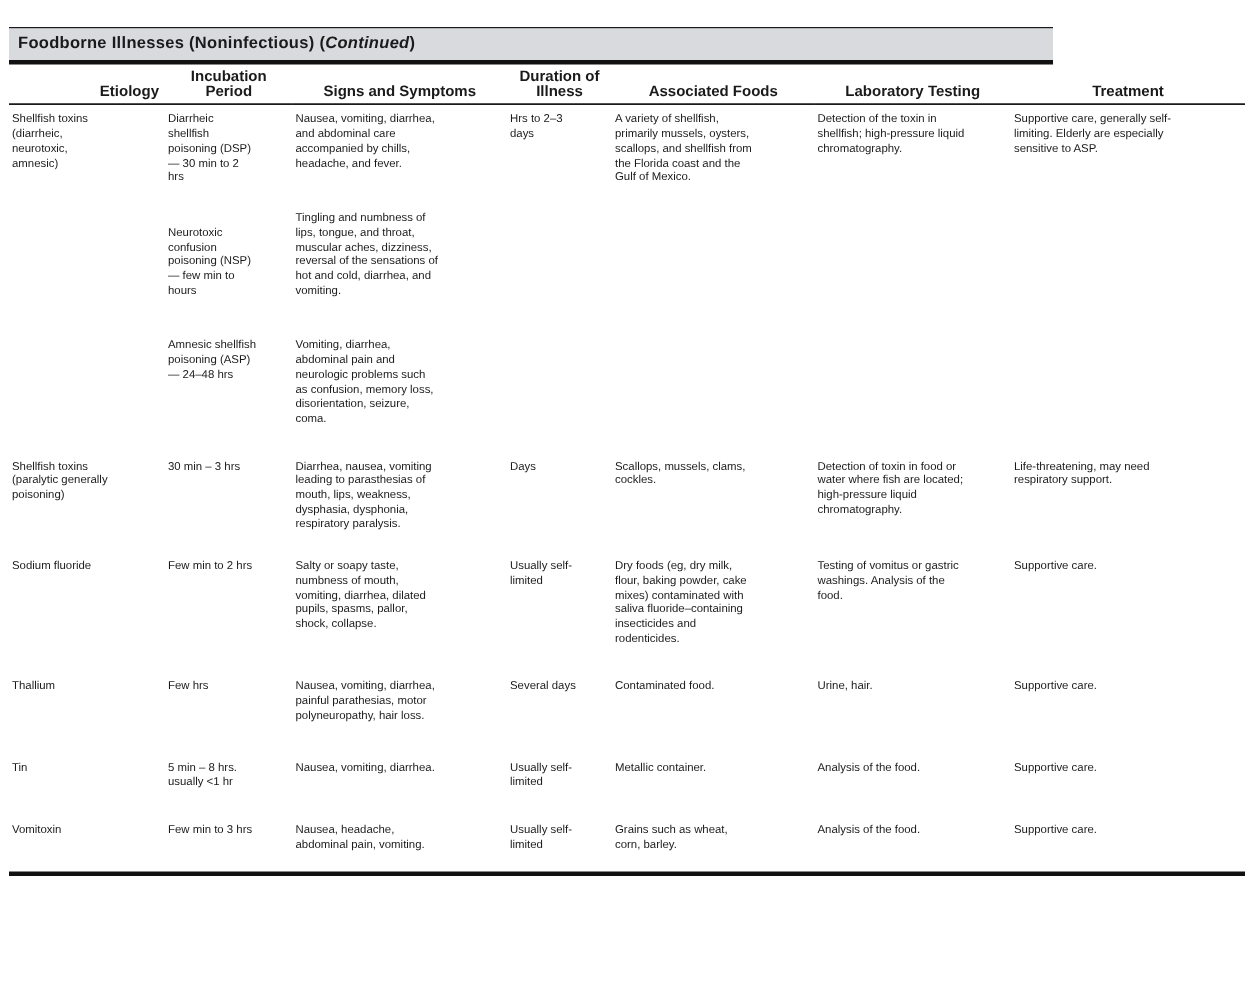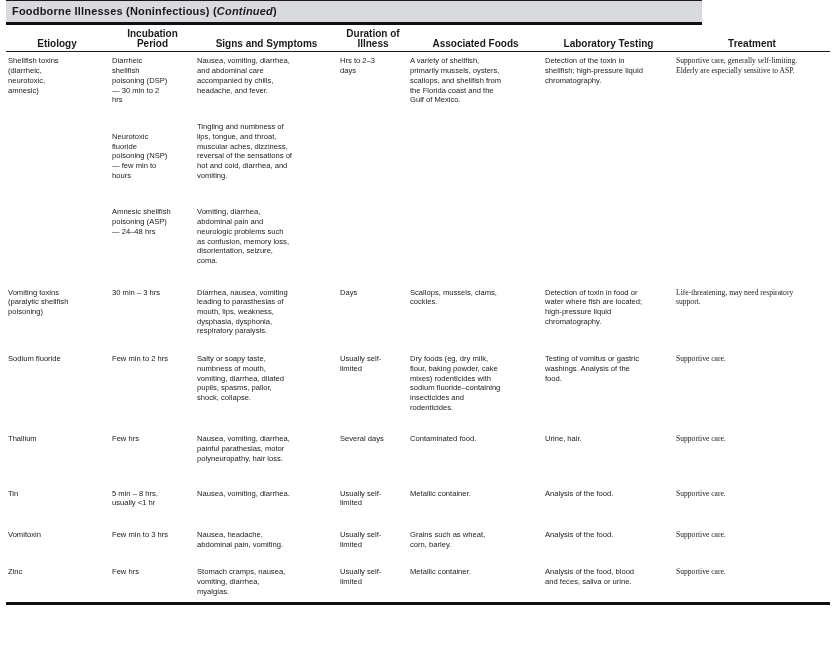--- a/index.html
+++ b/index.html
@@ -3,21 +3,21 @@
 <meta charset="utf-8">
 <style>
   html,body{margin:0;padding:0;background:#fff;}
   .sheet{
     position:relative;
     width:708px;height:663px;
     background:#fff;
     font-family:"Liberation Sans","DejaVu Sans",sans-serif;
     color:#1a1a1a;
     box-sizing:border-box;
-    padding:0 6px 0 6px;
+    padding:18px 6px 0 6px;
   }
   .top-rule{border-top:1px solid #1a1a1a;}
   .title-band{
     background:#d8dade;
     padding:4px 6px 5px 6px;
     font-size:11px;
     font-weight:bold;
     letter-spacing:.2px;
   }
   .title-band .it{font-style:italic;}
@@ -32,33 +32,33 @@
   col.c1{width:104px;} col.c2{width:85px;} col.c3{width:143px;}
   col.c4{width:70px;}  col.c5{width:135px;} col.c6{width:131px;} col.c7{width:156px;}
   th{
     font-weight:bold;
     vertical-align:bottom;
     text-align:center;
     padding:4px 4px 3px 4px;
     border-bottom:1px solid #1a1a1a;
     font-size:10px;
   }
-  th.left{text-align:center;padding-left:2px;margin-top:21px;}
+  th.left{text-align:right;padding-left:2px;margin-top:21px;}
   td{
     vertical-align:top;
     padding-top:4px;
     padding-left:2px;
   }
   td.etiology{padding-right:32px;}
   td.incubation{padding-right:24px;}
   td.signs{padding-right:45px;}
   td.duration{padding-right:22px;}
   td.foods{padding-right:40px;}
   td.lab{padding-right:28px;}
-  td.treatment{padding-right:30px;font-family:Liberation Serif, serif;}
+  td.treatment{padding-right:30px;}
   tr.r0 td{padding-bottom:18px;}
   tr.r1 td{padding-bottom:14px;}
   tr.r2 td{padding-bottom:18px;}
   tr.r3 td{padding-bottom:21px;}
   tr.r4 td{padding-bottom:18px;}
   tr.r5 td{padding-bottom:14px;margin-left:16px;}
   tr.r6 td{padding-bottom:6px;}
   .blk{margin:0;}
   .blk + .blk{margin-top:27px;}
   .bottom-rule{border-top:3px solid #111;width:824px;}
@@ -94,48 +94,48 @@
         <th>Associated Foods</th>
         <th>Laboratory Testing</th>
         <th>Treatment</th>
       </tr>
     </thead>
     <tbody>
       <tr class="r0">
         <td class="etiology">Shellfish toxins (diarrheic, neurotoxic, amnesic)</td>
         <td class="incubation">
           <div class="blk">Diarrheic shellfish poisoning (DSP) — 30 min to 2 hrs</div>
-          <div class="blk">Neurotoxic fluoride poisoning (NSP) — few min to hours</div>
+          <div class="blk">Neurotoxic confusion poisoning (NSP) — few min to hours</div>
           <div class="blk">Amnesic shellfish poisoning (ASP) — 24–48 hrs</div>
         </td>
         <td class="signs">
           <div class="blk">Nausea, vomiting, diarrhea, and abdominal care accompanied by chills, headache, and fever.</div>
           <div class="blk">Tingling and numbness of lips, tongue, and throat, muscular aches, dizziness, reversal of the sensations of hot and cold, diarrhea, and vomiting.</div>
           <div class="blk">Vomiting, diarrhea, abdominal pain and neurologic problems such as confusion, memory loss, disorientation, seizure, coma.</div>
         </td>
         <td class="duration">Hrs to 2–3 days</td>
         <td class="foods">A variety of shellfish, primarily mussels, oysters, scallops, and shellfish from the Florida coast and the Gulf of Mexico.</td>
         <td class="lab">Detection of the toxin in shellfish; high-pressure liquid chromatography.</td>
         <td class="treatment">Supportive care, generally self-limiting. Elderly are especially sensitive to ASP.</td>
       </tr>
       <tr class="r1">
-        <td class="etiology">Vomiting toxins (paralytic shellfish poisoning)</td>
+        <td class="etiology">Shellfish toxins (paralytic generally poisoning)</td>
         <td class="incubation">30 min – 3 hrs</td>
         <td class="signs">Diarrhea, nausea, vomiting leading to parasthesias of mouth, lips, weakness, dysphasia, dysphonia, respiratory paralysis.</td>
         <td class="duration">Days</td>
         <td class="foods">Scallops, mussels, clams, cockles.</td>
         <td class="lab">Detection of toxin in food or water where fish are located; high-pressure liquid chromatography.</td>
         <td class="treatment">Life-threatening, may need respiratory support.</td>
       </tr>
       <tr class="r2">
         <td class="etiology">Sodium fluoride</td>
         <td class="incubation">Few min to 2 hrs</td>
         <td class="signs">Salty or soapy taste, numbness of mouth, vomiting, diarrhea, dilated pupils, spasms, pallor, shock, collapse.</td>
         <td class="duration">Usually self-limited</td>
-        <td class="foods">Dry foods (eg, dry milk, flour, baking powder, cake mixes) rodenticides with sodium fluoride–containing insecticides and rodenticides.</td>
+        <td class="foods">Dry foods (eg, dry milk, flour, baking powder, cake mixes) contaminated with saliva fluoride–containing insecticides and rodenticides.</td>
         <td class="lab">Testing of vomitus or gastric washings. Analysis of the food.</td>
         <td class="treatment">Supportive care.</td>
       </tr>
       <tr class="r3">
         <td class="etiology">Thallium</td>
         <td class="incubation">Few hrs</td>
         <td class="signs">Nausea, vomiting, diarrhea, painful parathesias, motor polyneuropathy, hair loss.</td>
         <td class="duration">Several days</td>
         <td class="foods">Contaminated food.</td>
         <td class="lab">Urine, hair.</td>
@@ -152,26 +152,17 @@
       </tr>
       <tr class="r5">
         <td class="etiology">Vomitoxin</td>
         <td class="incubation">Few min to 3 hrs</td>
         <td class="signs">Nausea, headache, abdominal pain, vomiting.</td>
         <td class="duration">Usually self-limited</td>
         <td class="foods">Grains such as wheat, corn, barley.</td>
         <td class="lab">Analysis of the food.</td>
         <td class="treatment">Supportive care.</td>
       </tr>
-      <tr class="r6">
-        <td class="etiology">Zinc</td>
-        <td class="incubation">Few hrs</td>
-        <td class="signs">Stomach cramps, nausea, vomiting, diarrhea, myalgias.</td>
-        <td class="duration">Usually self-limited</td>
-        <td class="foods">Metallic container.</td>
-        <td class="lab">Analysis of the food, blood and feces, saliva or urine.</td>
-        <td class="treatment">Supportive care.</td>
-      </tr>
     </tbody>
   </table>
 
   <div class="bottom-rule"></div>
 </div>
 
 </body></html>

